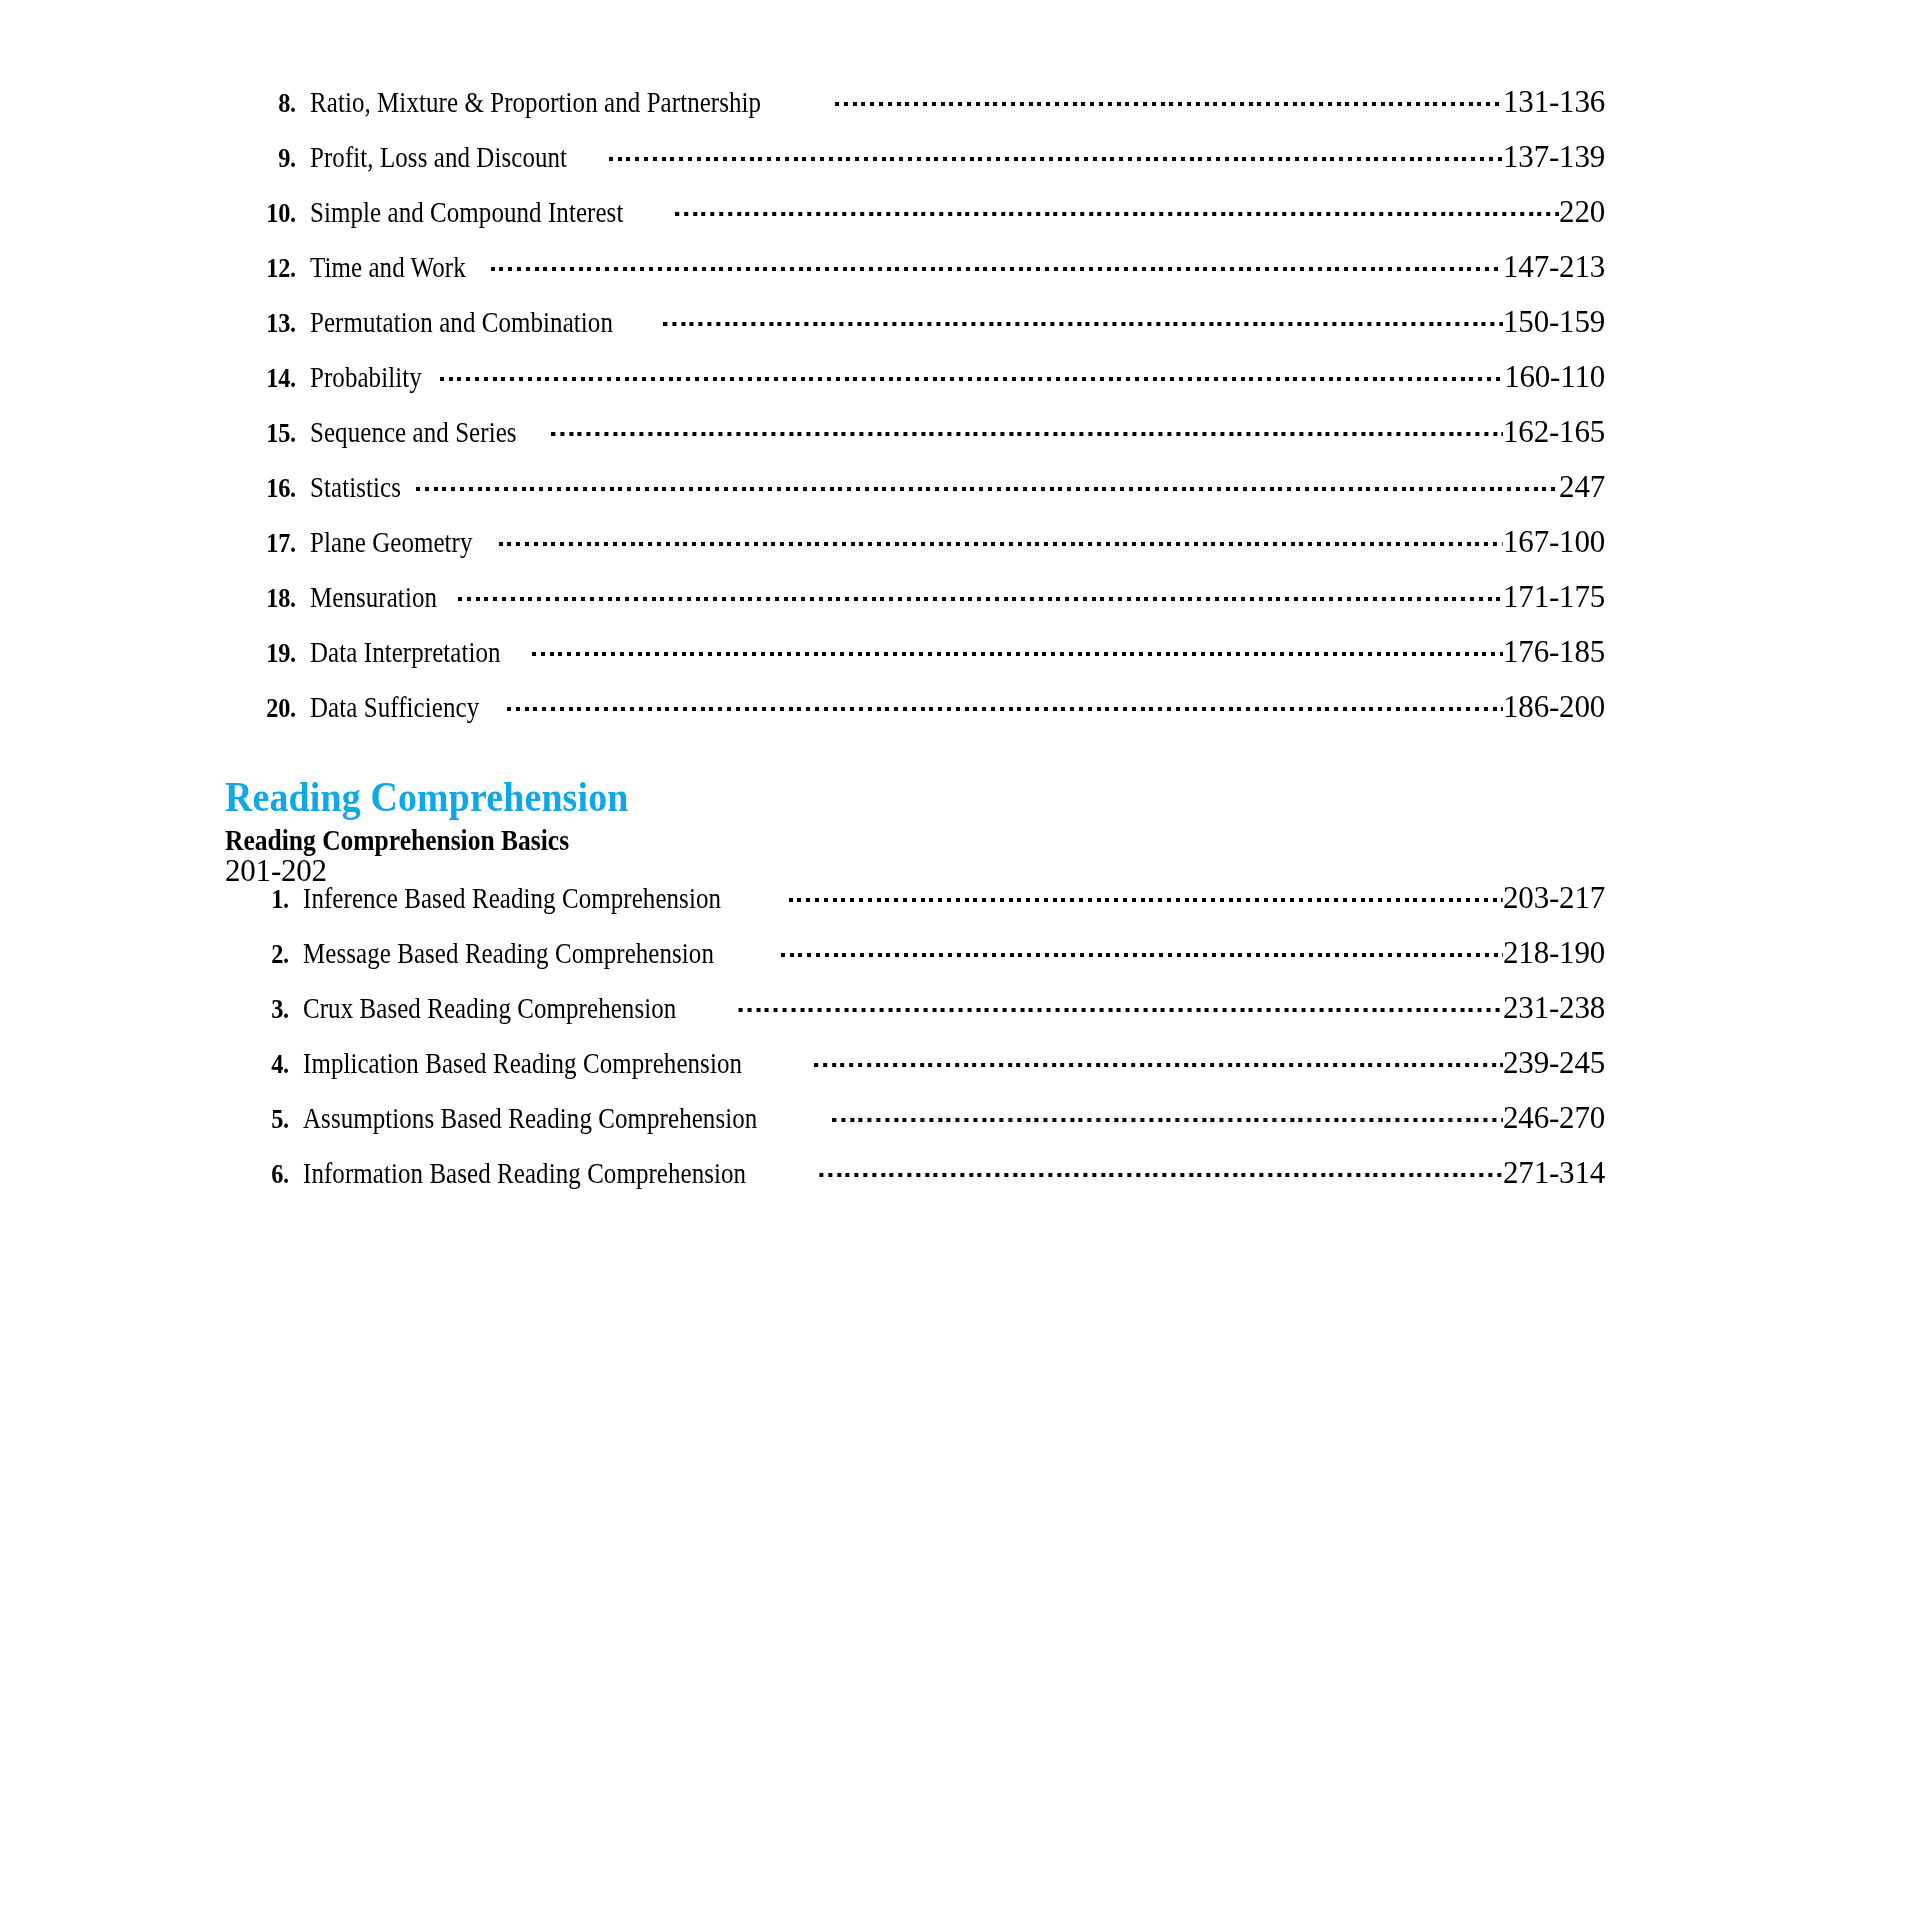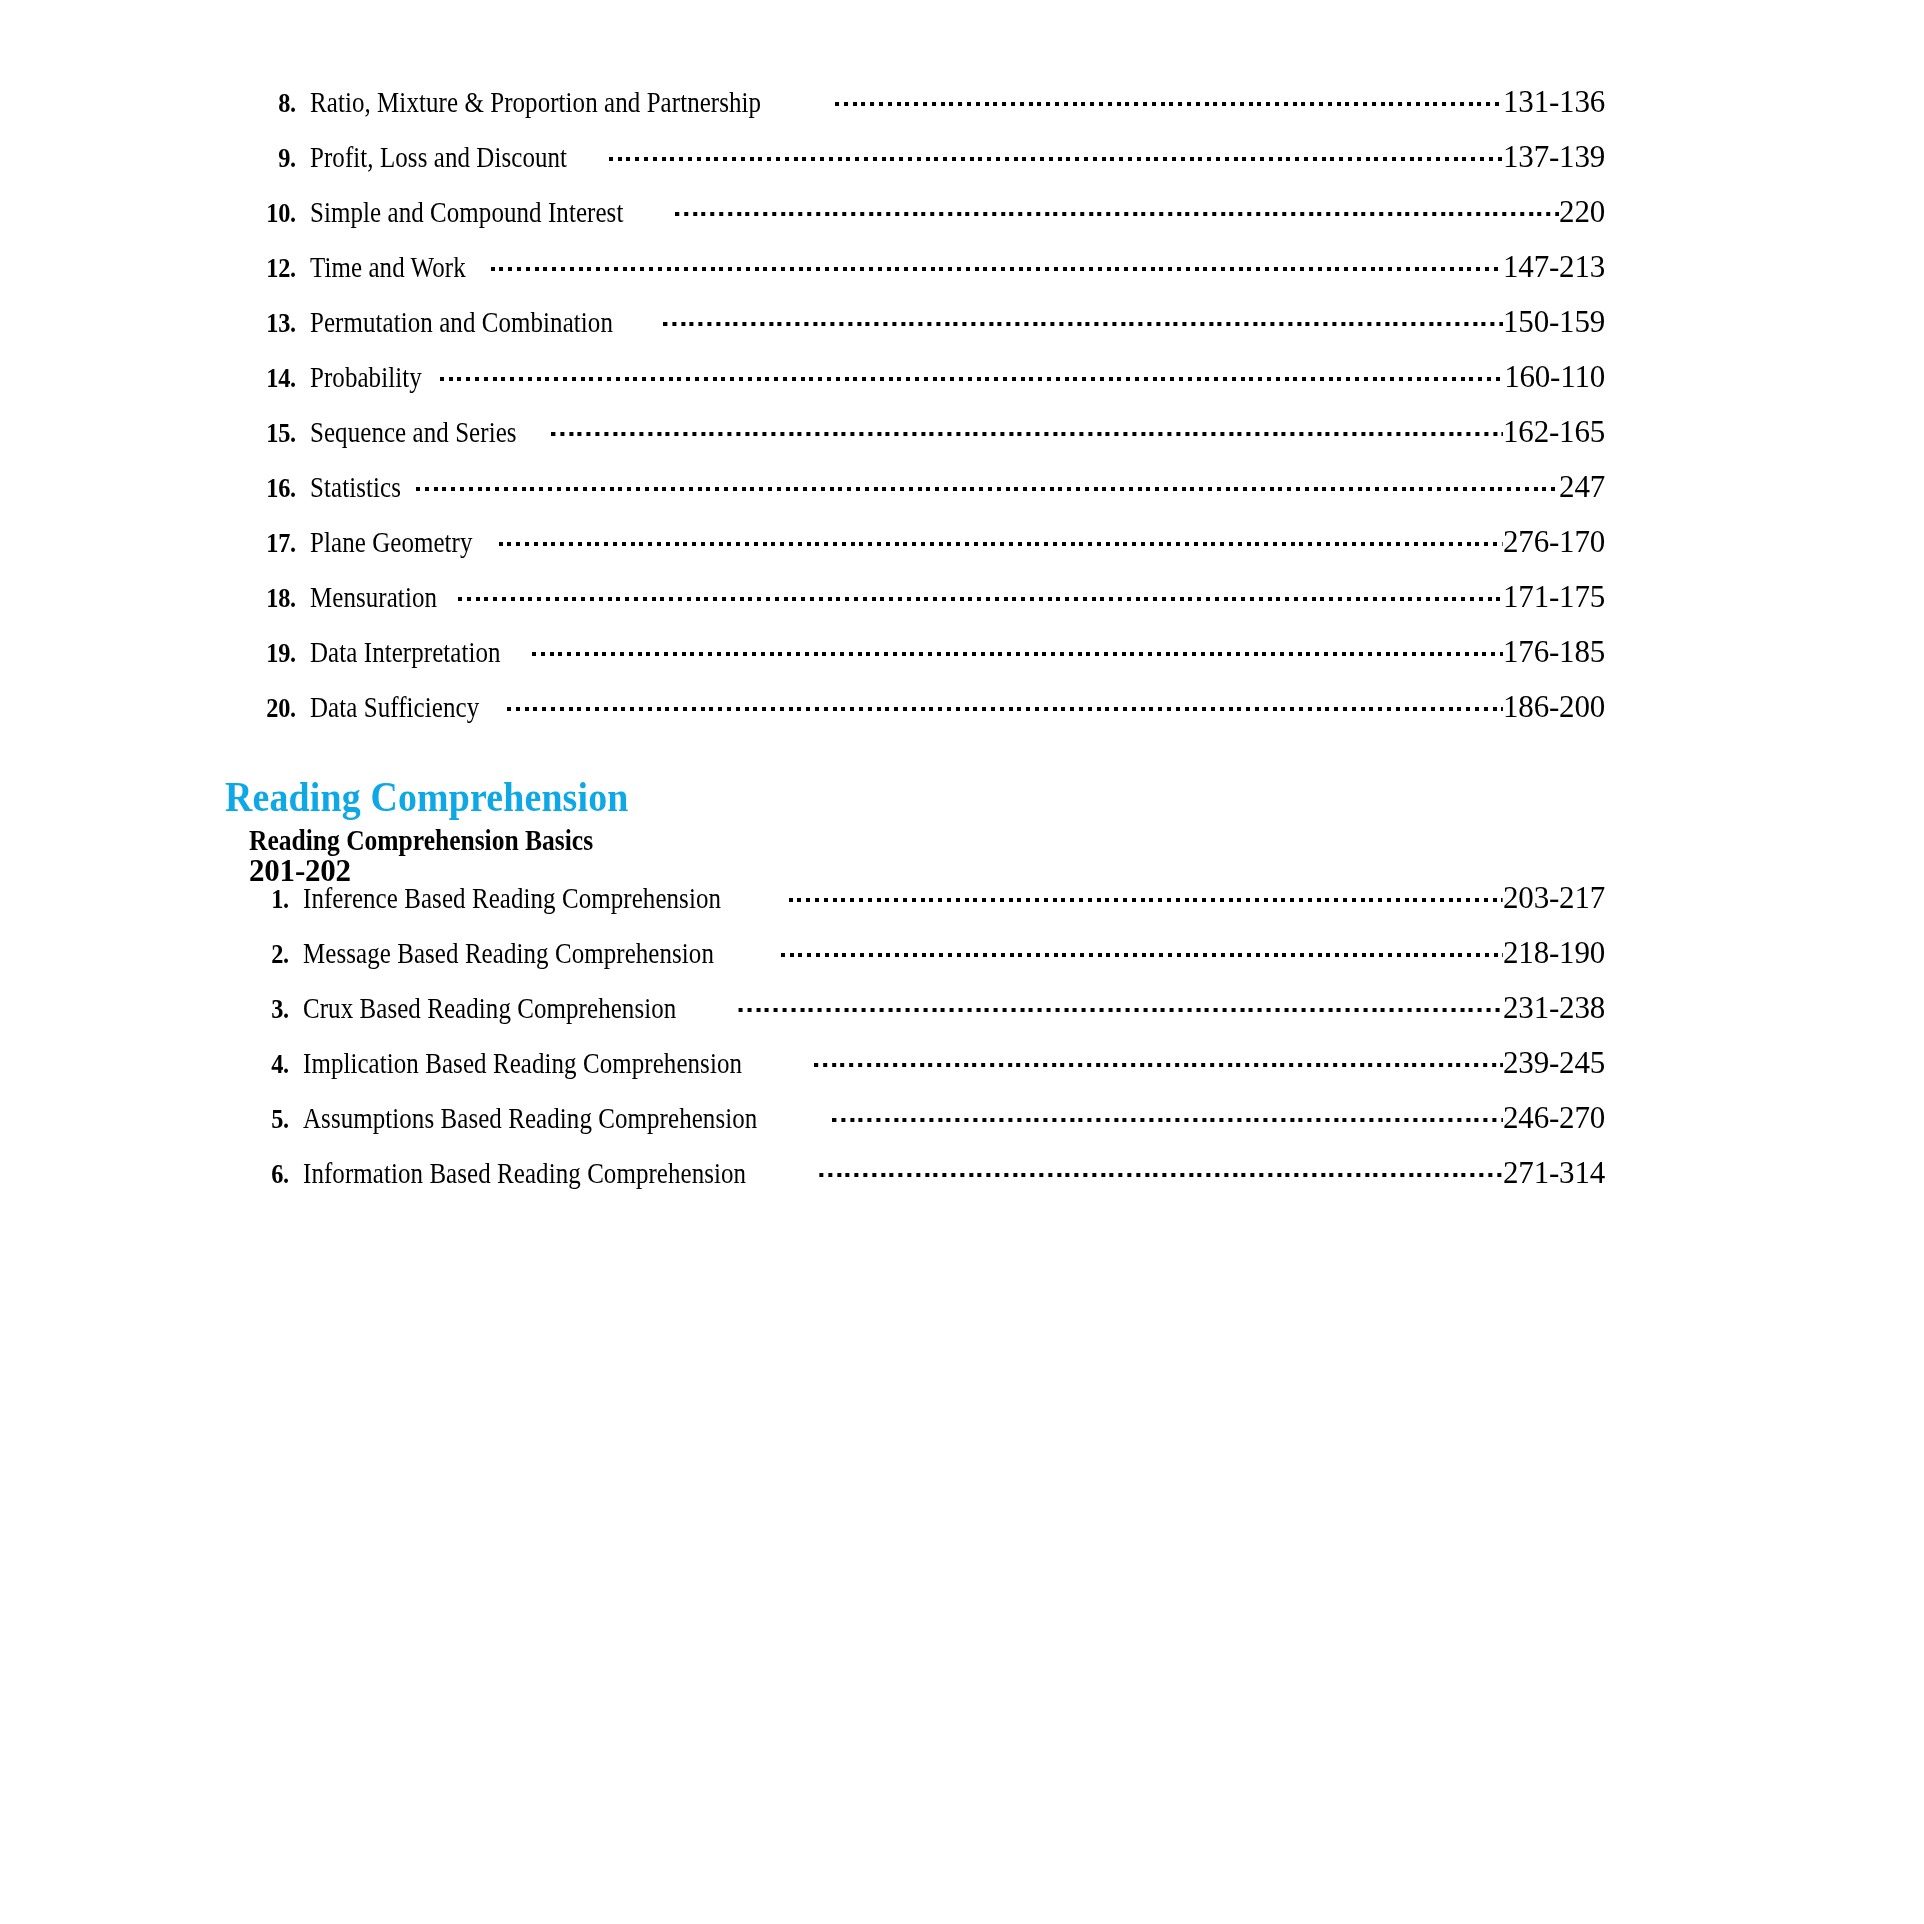--- a/index.html
+++ b/index.html
@@ -121,22 +121,21 @@
   .basics-title {
     flex: 0 0 auto;
     font-size: 29px;
     font-weight: bold;
     line-height: 1;
     white-space: nowrap;
     transform: scaleX(0.88);
     transform-origin: left center;
   }
   .basics-row .toc-page {
-    font-weight: bold;
-    margin-left: 24px;
+    font-weight: normal;
   }
 
   
   .sub .toc-num { width: 64px; }
 </style>
 </head>
 <body>
 
 <div class="page">
   <div class="content">
@@ -187,21 +186,21 @@
         <div class="toc-row">
           <span class="toc-num">16.</span>
           <span class="toc-title">Statistics</span>
           <span class="leader"></span>
           <span class="toc-page">247</span>
         </div>
         <div class="toc-row">
           <span class="toc-num">17.</span>
           <span class="toc-title">Plane Geometry</span>
           <span class="leader"></span>
-          <span class="toc-page">276-170</span>
+          <span class="toc-page">167-100</span>
         </div>
         <div class="toc-row">
           <span class="toc-num">18.</span>
           <span class="toc-title">Mensuration</span>
           <span class="leader"></span>
           <span class="toc-page">171-175</span>
         </div>
         <div class="toc-row">
           <span class="toc-num">19.</span>
           <span class="toc-title">Data Interpretation</span>

